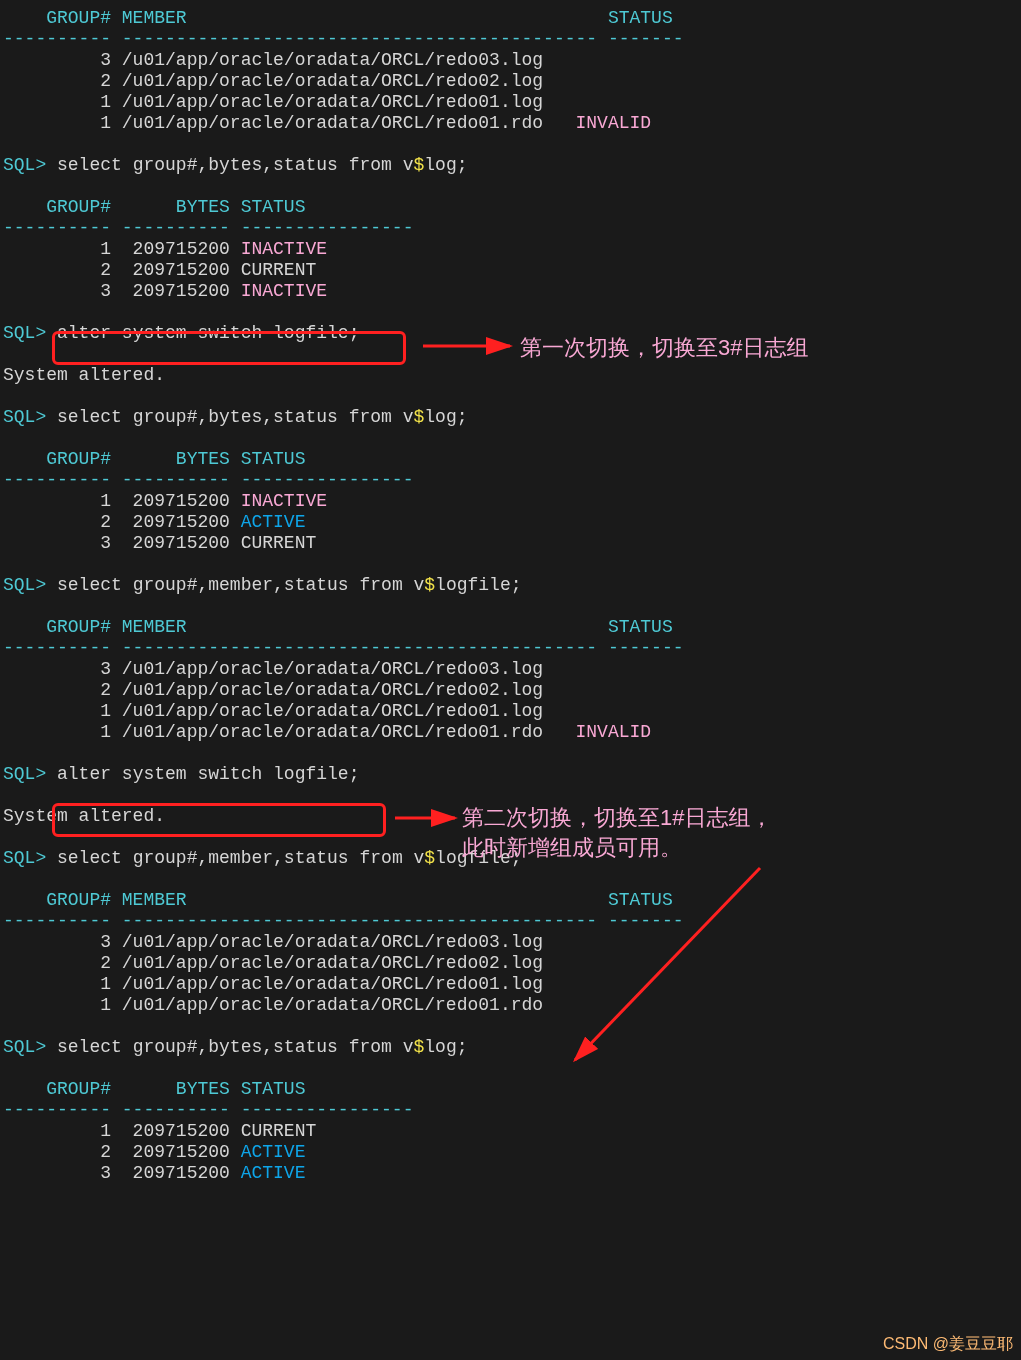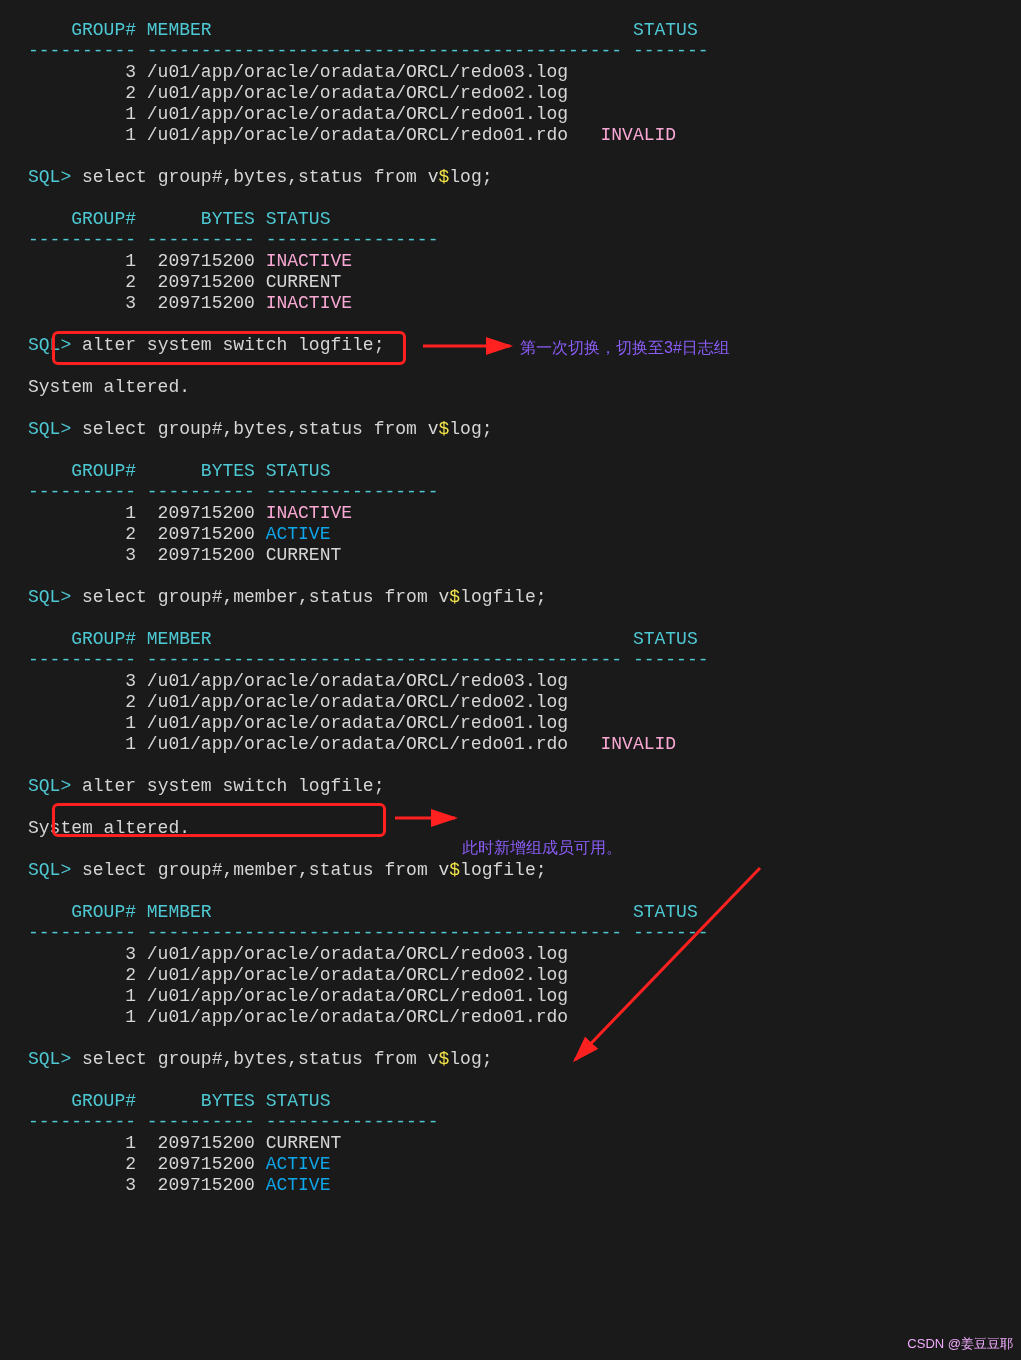--- a/index.html
+++ b/index.html
@@ -1,24 +1,24 @@
 <!DOCTYPE html>
 <html><head>
 <meta charset="utf-8">
 <style>
   html,body{margin:0;padding:0;background:#1a1a1a;color:#d6d6d6;font-family:"Consolas","Menlo","Courier New",monospace;font-size:18px;line-height:21px;}
   .wrap{position:relative;width:1021px;height:1360px;overflow:hidden;}
-  pre{margin:12px;padding:8px 16px;white-space:pre;font-family:inherit;}
+  pre{margin:0;padding:8px 3px;white-space:pre;font-family:inherit;}
   .cyan{color:#4ec9d4;}
   .yellow{color:#f2e24a;}
   .red{color:#f9a8d4;}
   .green{color:#0ea5e9;}
   .highlight-box{position:absolute;border:3px solid #ff2020;border-radius:6px;}
-  .annot{position:absolute;color:#8b5cf6;font-family:"Microsoft YaHei","SimSun",sans-serif;font-size:16px;line-height:30px;}
-  .watermark{position:absolute;right:8px;bottom:6px;color:#f0abfc;font-size:13px;font-family:"Microsoft YaHei",sans-serif;}
+  .annot{position:absolute;color:#f9a8d4;font-family:"Microsoft YaHei","SimSun",sans-serif;font-size:22px;line-height:30px;}
+  .watermark{position:absolute;right:8px;bottom:6px;color:#fdba74;font-size:16px;font-family:"Microsoft YaHei",sans-serif;}
   svg{position:absolute;top:0;left:0;pointer-events:none;}
 </style>
 </head>
 <body>
 
 <div class="wrap">
 <pre id="term"><span class="cyan">    GROUP# MEMBER                                       STATUS</span>
 <span class="cyan">---------- -------------------------------------------- -------</span>
          3 /u01/app/oracle/oradata/ORCL/redo03.log
          2 /u01/app/oracle/oradata/ORCL/redo02.log
@@ -85,17 +85,17 @@
       <path d="M0,0 L9,3 L0,6 Z" fill="#ff2020"></path>
     </marker>
   </defs>
   <line x1="423" y1="346" x2="510" y2="346" stroke="#ff2020" stroke-width="3" marker-end="url(#arr)"></line>
   <line x1="395" y1="818" x2="455" y2="818" stroke="#ff2020" stroke-width="3" marker-end="url(#arr)"></line>
   <line x1="760" y1="868" x2="575" y2="1060" stroke="#ff2020" stroke-width="3" marker-end="url(#arr)"></line>
 </svg>
 
 <div class="annot" style="left:520px;top:333px;">第一次切换，切换至3#日志组</div>
 <div class="annot" style="left:462px;top:803px;">
-  <br><span>此时新增组成员可用。</span>
+  <span>第二次切换，切换至1#日志组，</span><br><span>此时新增组成员可用。</span>
 </div>
 
 <div class="watermark">CSDN @姜豆豆耶</div>
 </div>
 
 </body></html>

